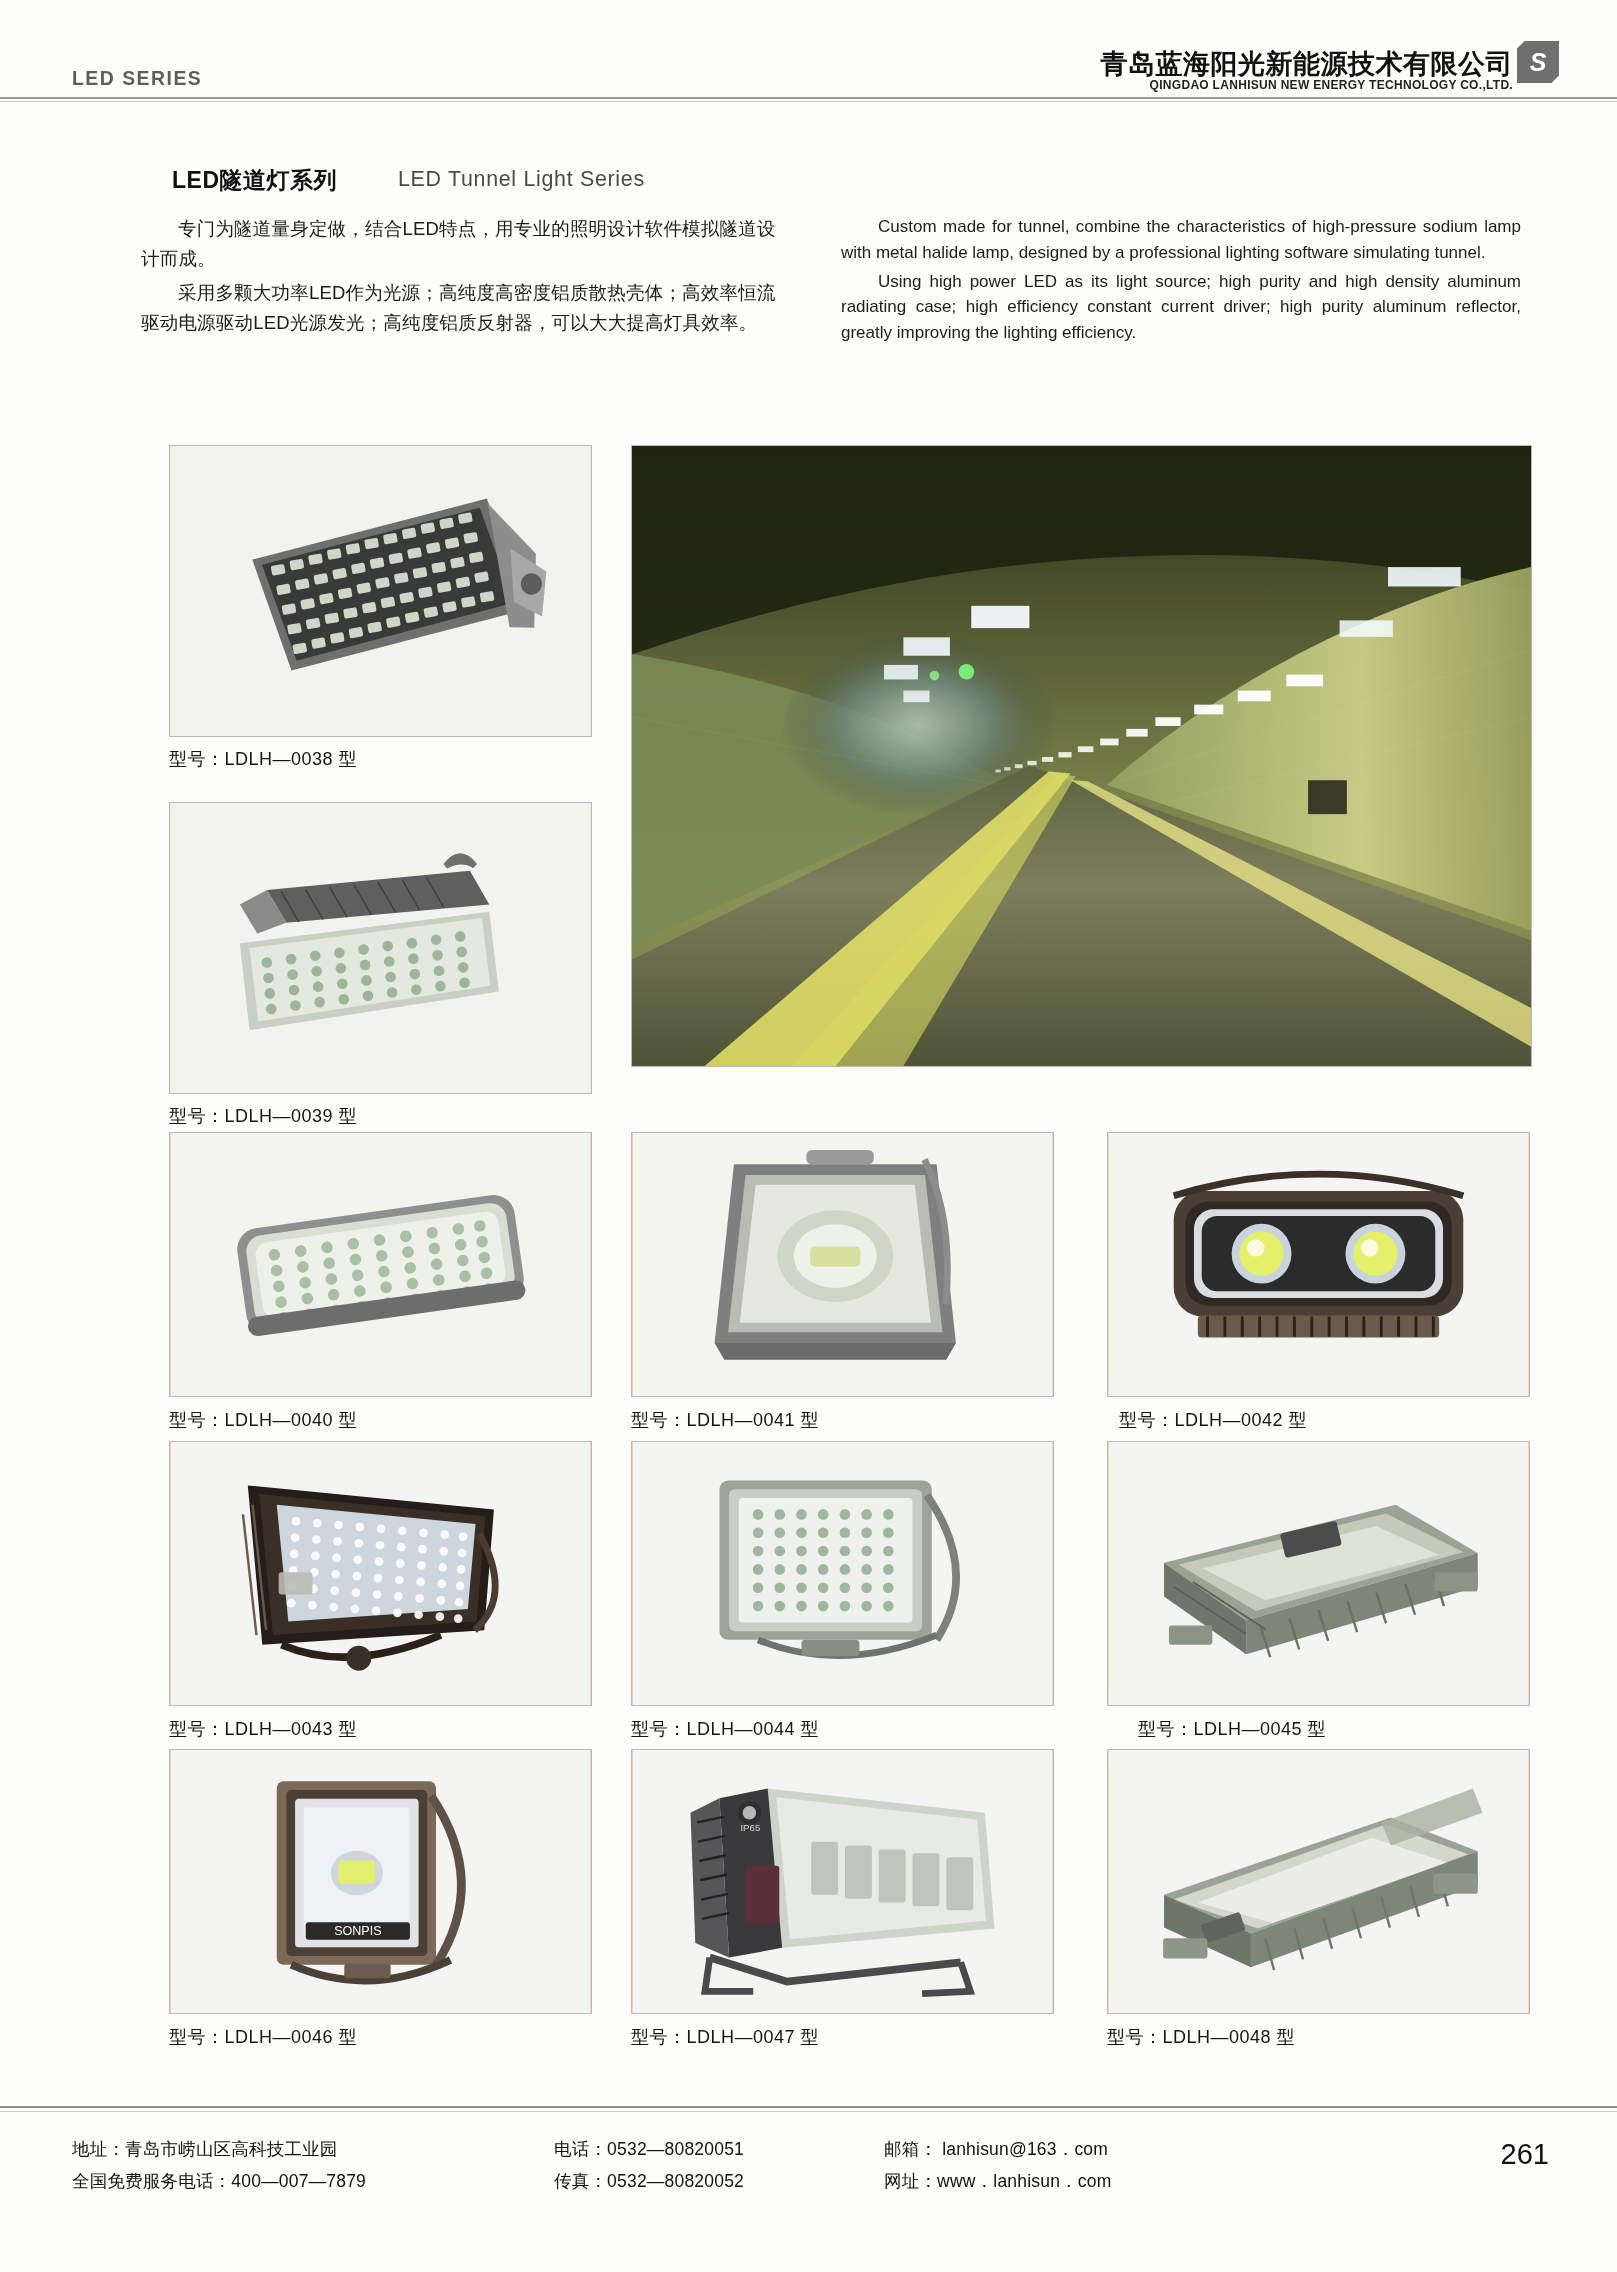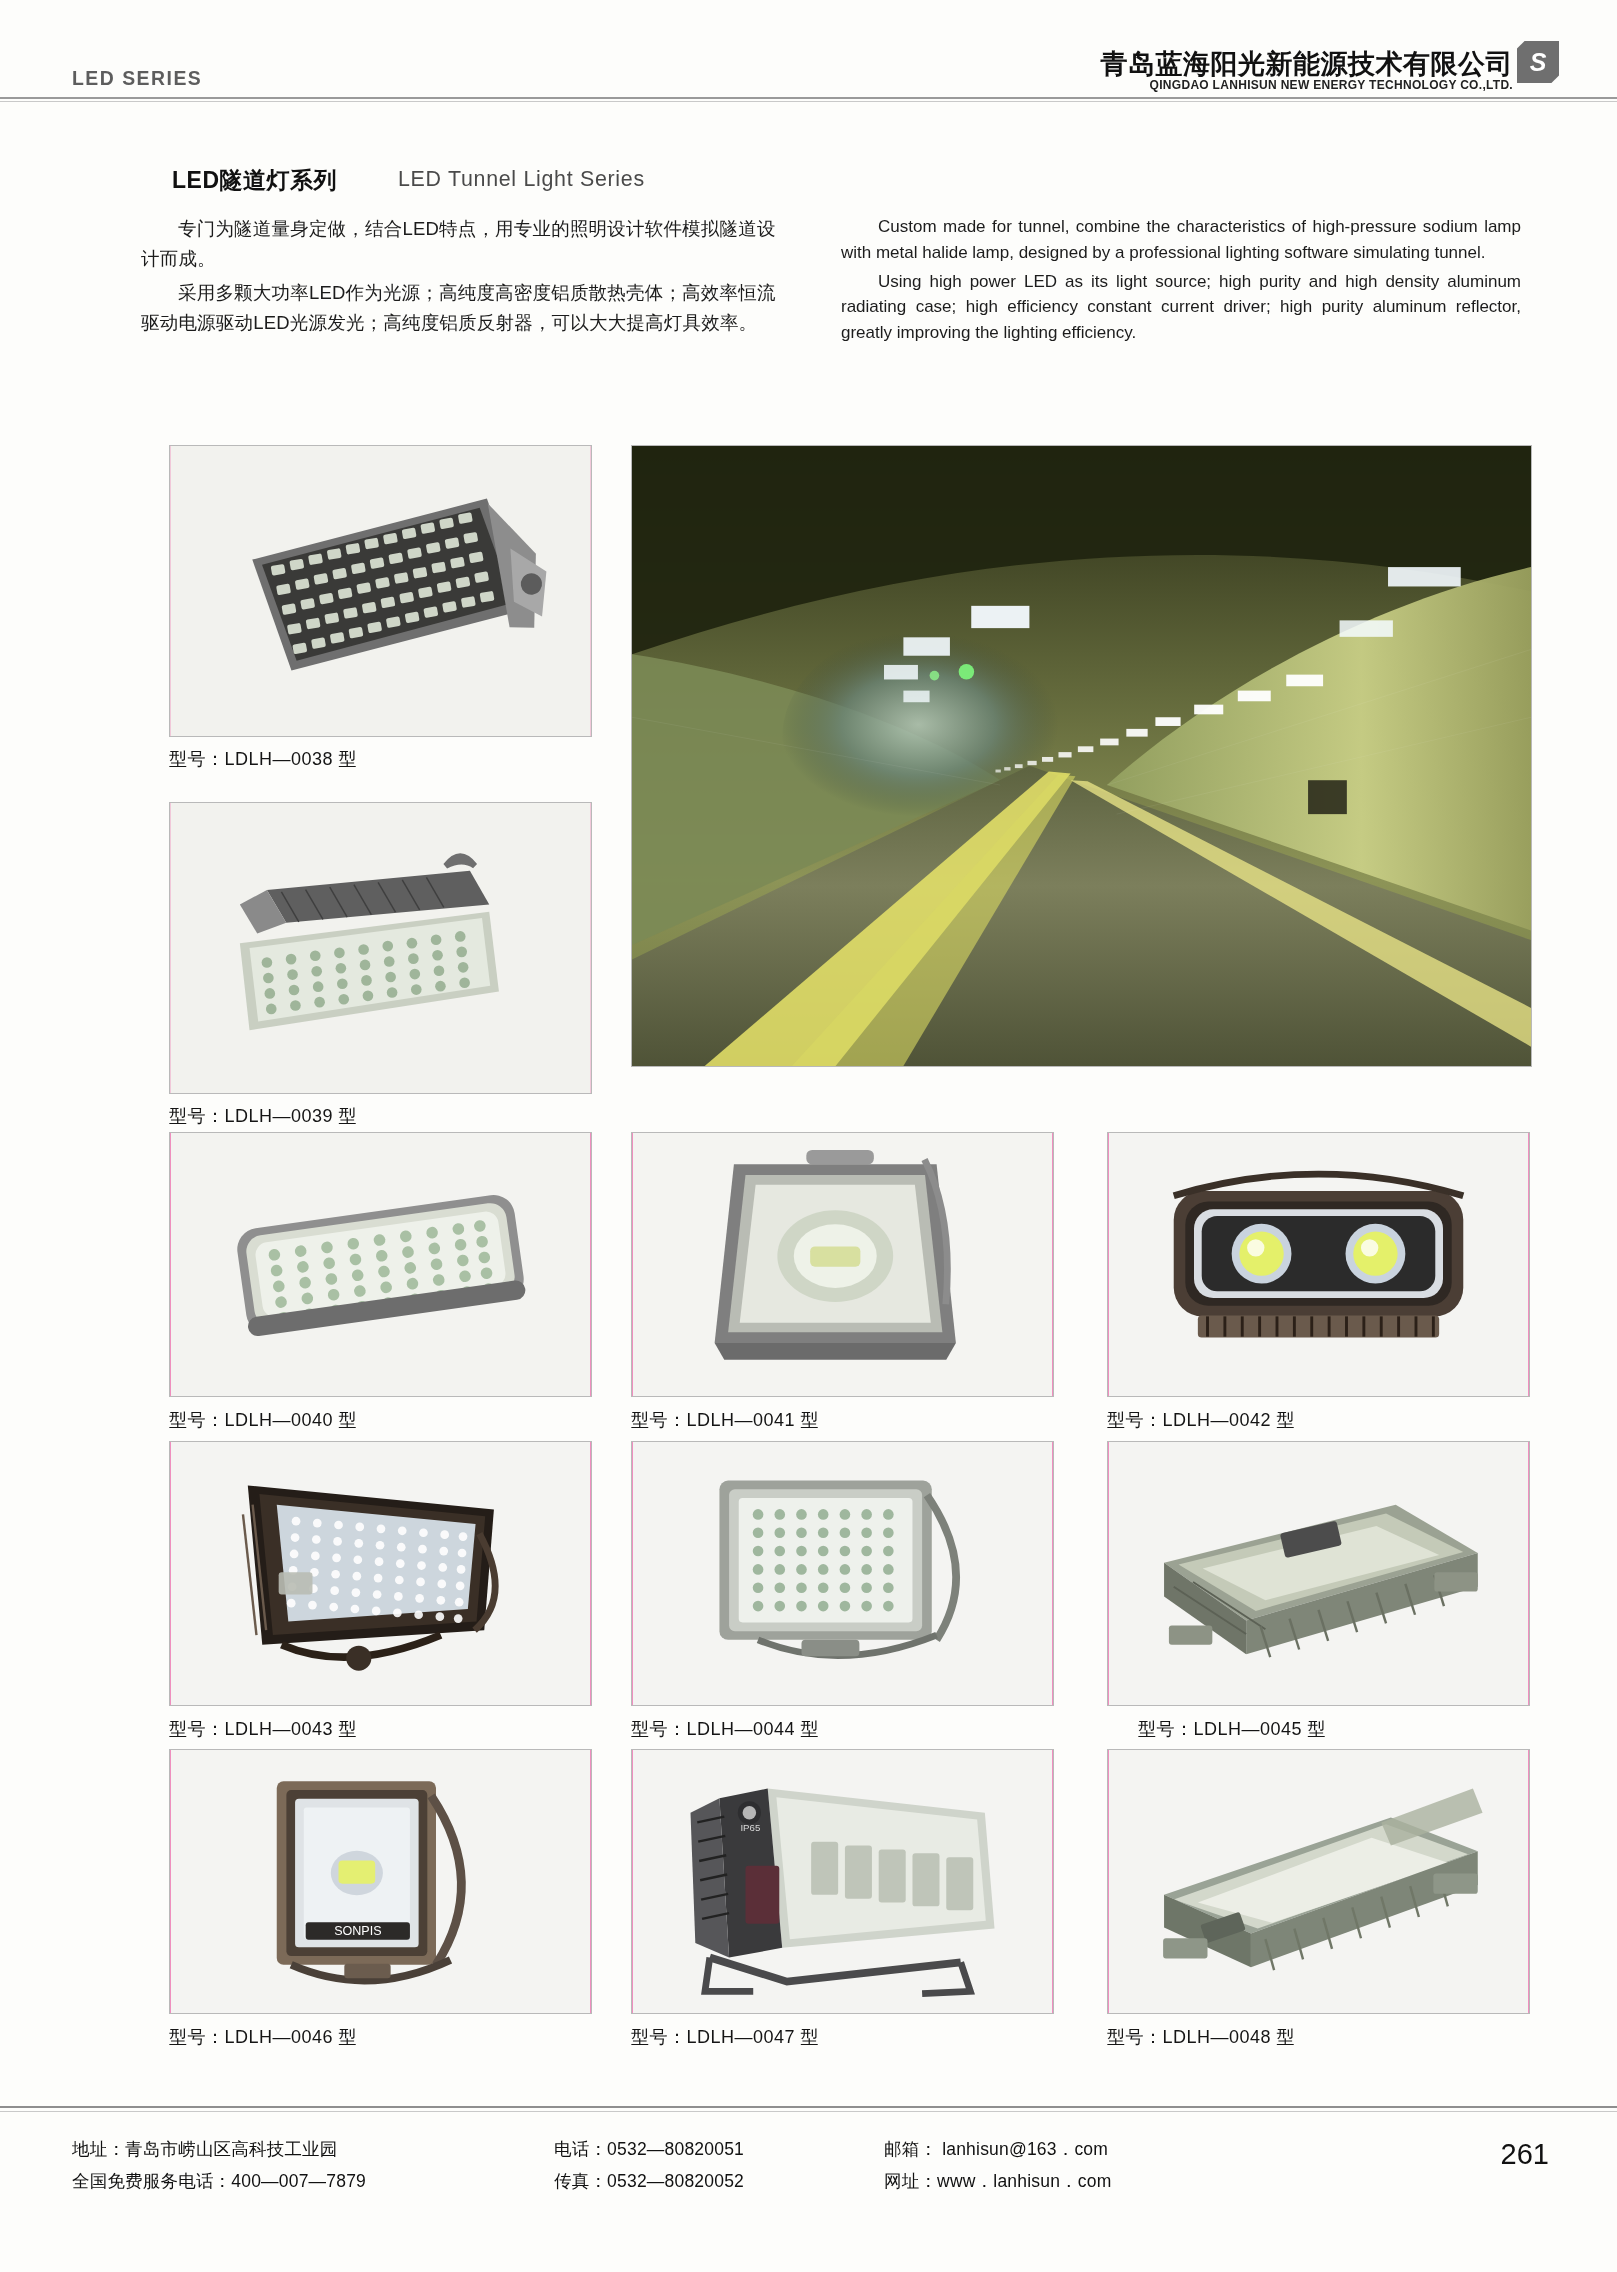--- a/index.html
+++ b/index.html
@@ -117,21 +117,21 @@
     color: #1c1c1c;
   }
   .intro-en p { margin: 0 0 2.9px 0; text-indent: 37px; text-align: justify; }
 
   
   .cell { position: absolute; }
   .photo {
     position: absolute;
     left: 0; top: 0;
     border: 1px solid #b9b9b9;
-    background: #ec4899;
+    background: #fdba74;
     overflow: hidden;
   }
   .caption {
     position: absolute;
     font-size: 18px;
     color: #151515;
     letter-spacing: 0.5px;
     white-space: nowrap;
   }
 
@@ -563,21 +563,21 @@
               <line x1="94" y1="130" x2="94" y2="172"></line>
             <line x1="130" y1="130" x2="130" y2="172"></line>
               <line x1="166" y1="130" x2="166" y2="172"></line>
             <line x1="202" y1="130" x2="202" y2="172"></line>
               <line x1="238" y1="130" x2="238" y2="172"></line>
           </g>
           <path d="M-300,-120 q300,-90 600,0" stroke="#3a3028" stroke-width="14" fill="none"></path>
         </g>
       </svg>
     </div>
-    <div class="caption" style="left:0; top:276px;text-align:right;">型号：LDLH—0042 型</div>
+    <div class="caption" style="left:12px; top:276px;text-align:right;">型号：LDLH—0042 型</div>
   </div>
 
   <div class="cell" style="left:169px; top:1441px; width:482px; height:301px;">
     <div class="photo" style="width:423px; height:265px;">
       <svg class="art" viewBox="0 0 870 545">
         <rect width="870" height="545" fill="#f4f4f2"></rect>
         <g transform="translate(420,250)">
           <polygon points="-260,-160 250,-110 230,140 -230,170" fill="#241d18"></polygon>
           <polygon points="-236,-142 232,-96 214,122 -208,150" fill="#3a2f26"></polygon>
           <polygon points="-200,-120 212,-80 196,96 -176,122" fill="#cdd6dd"></polygon>

